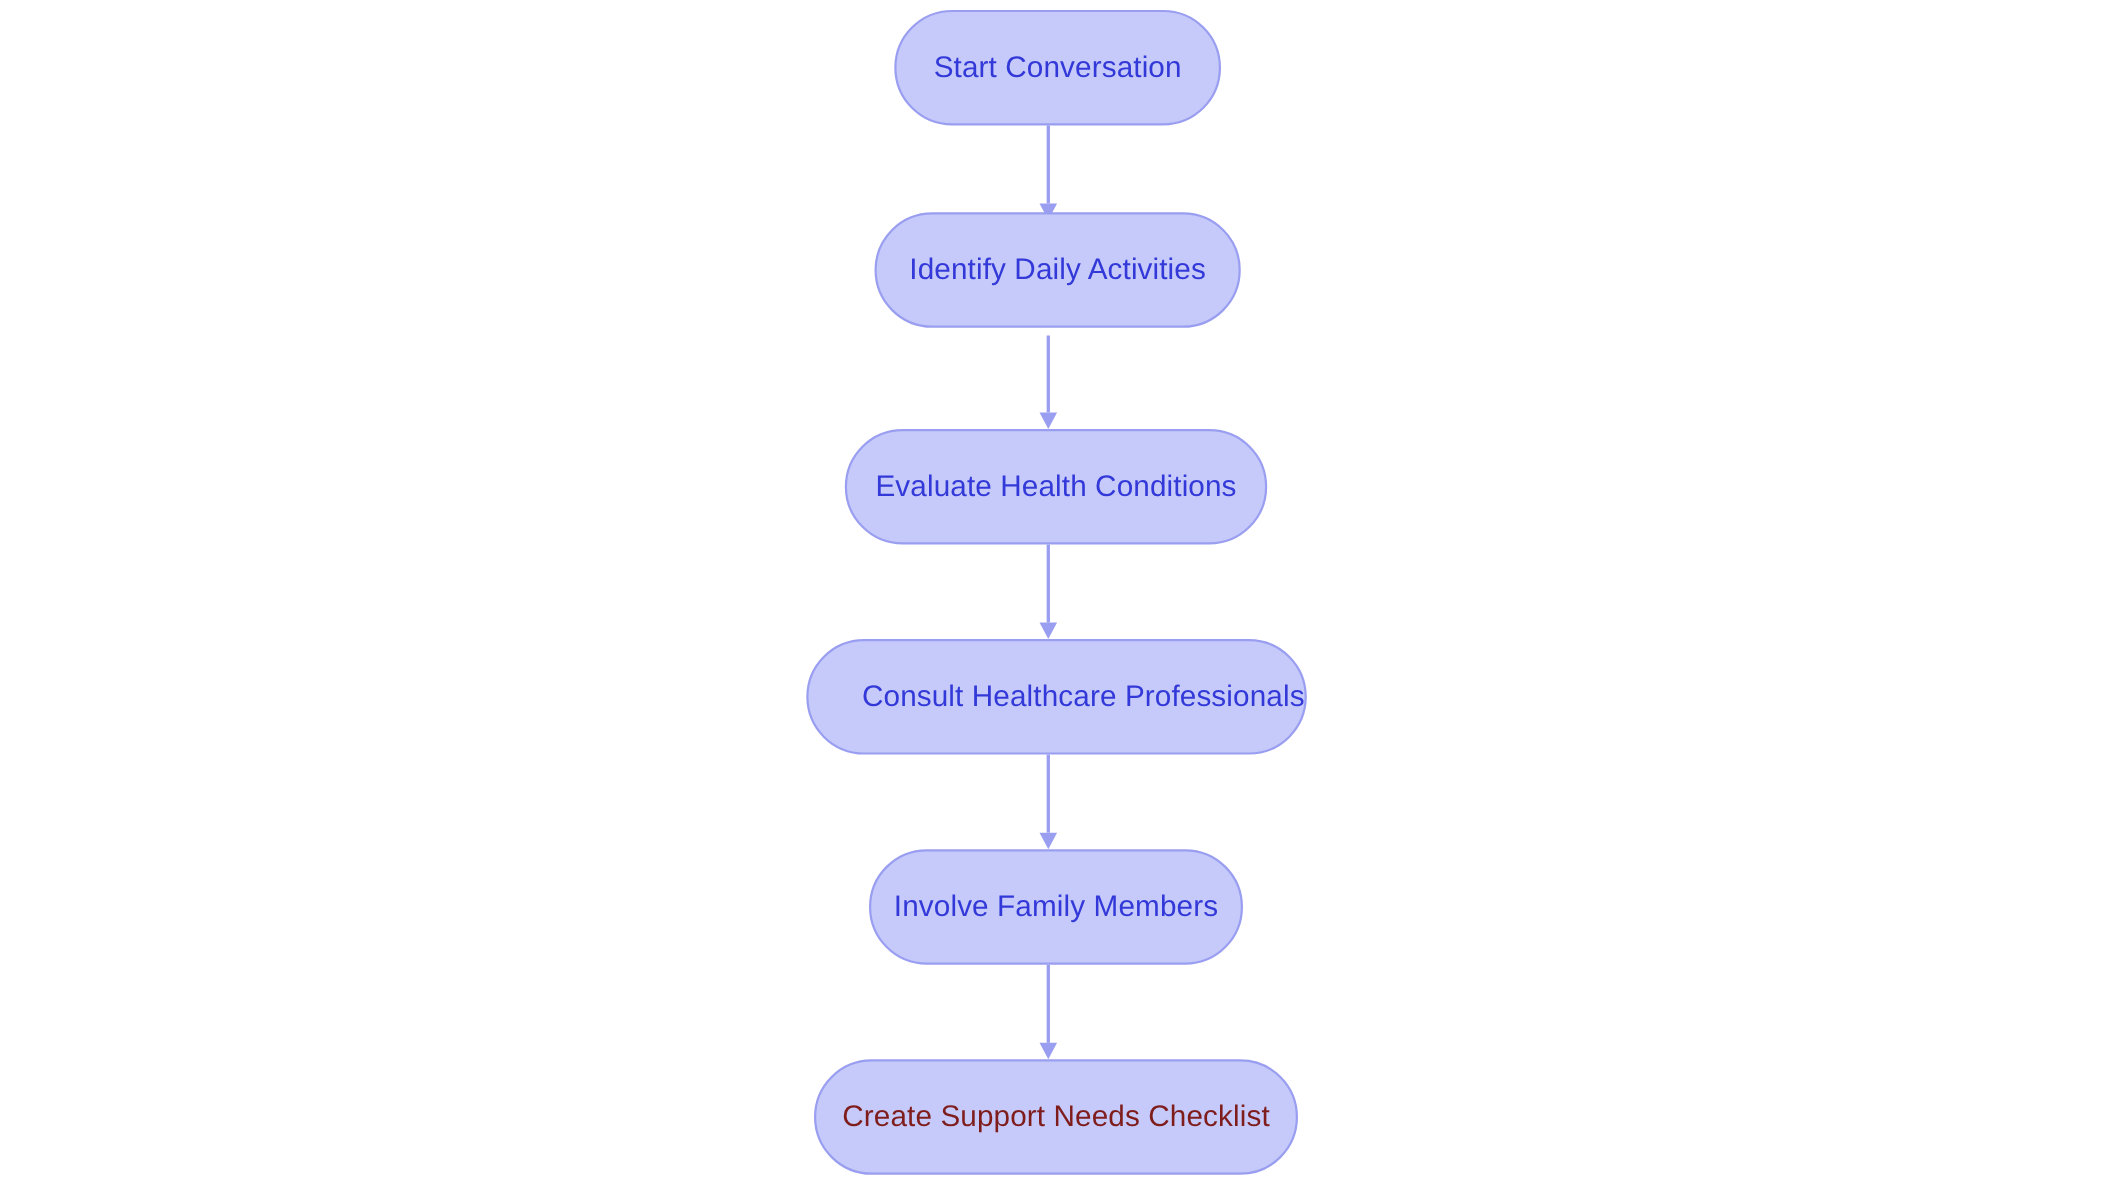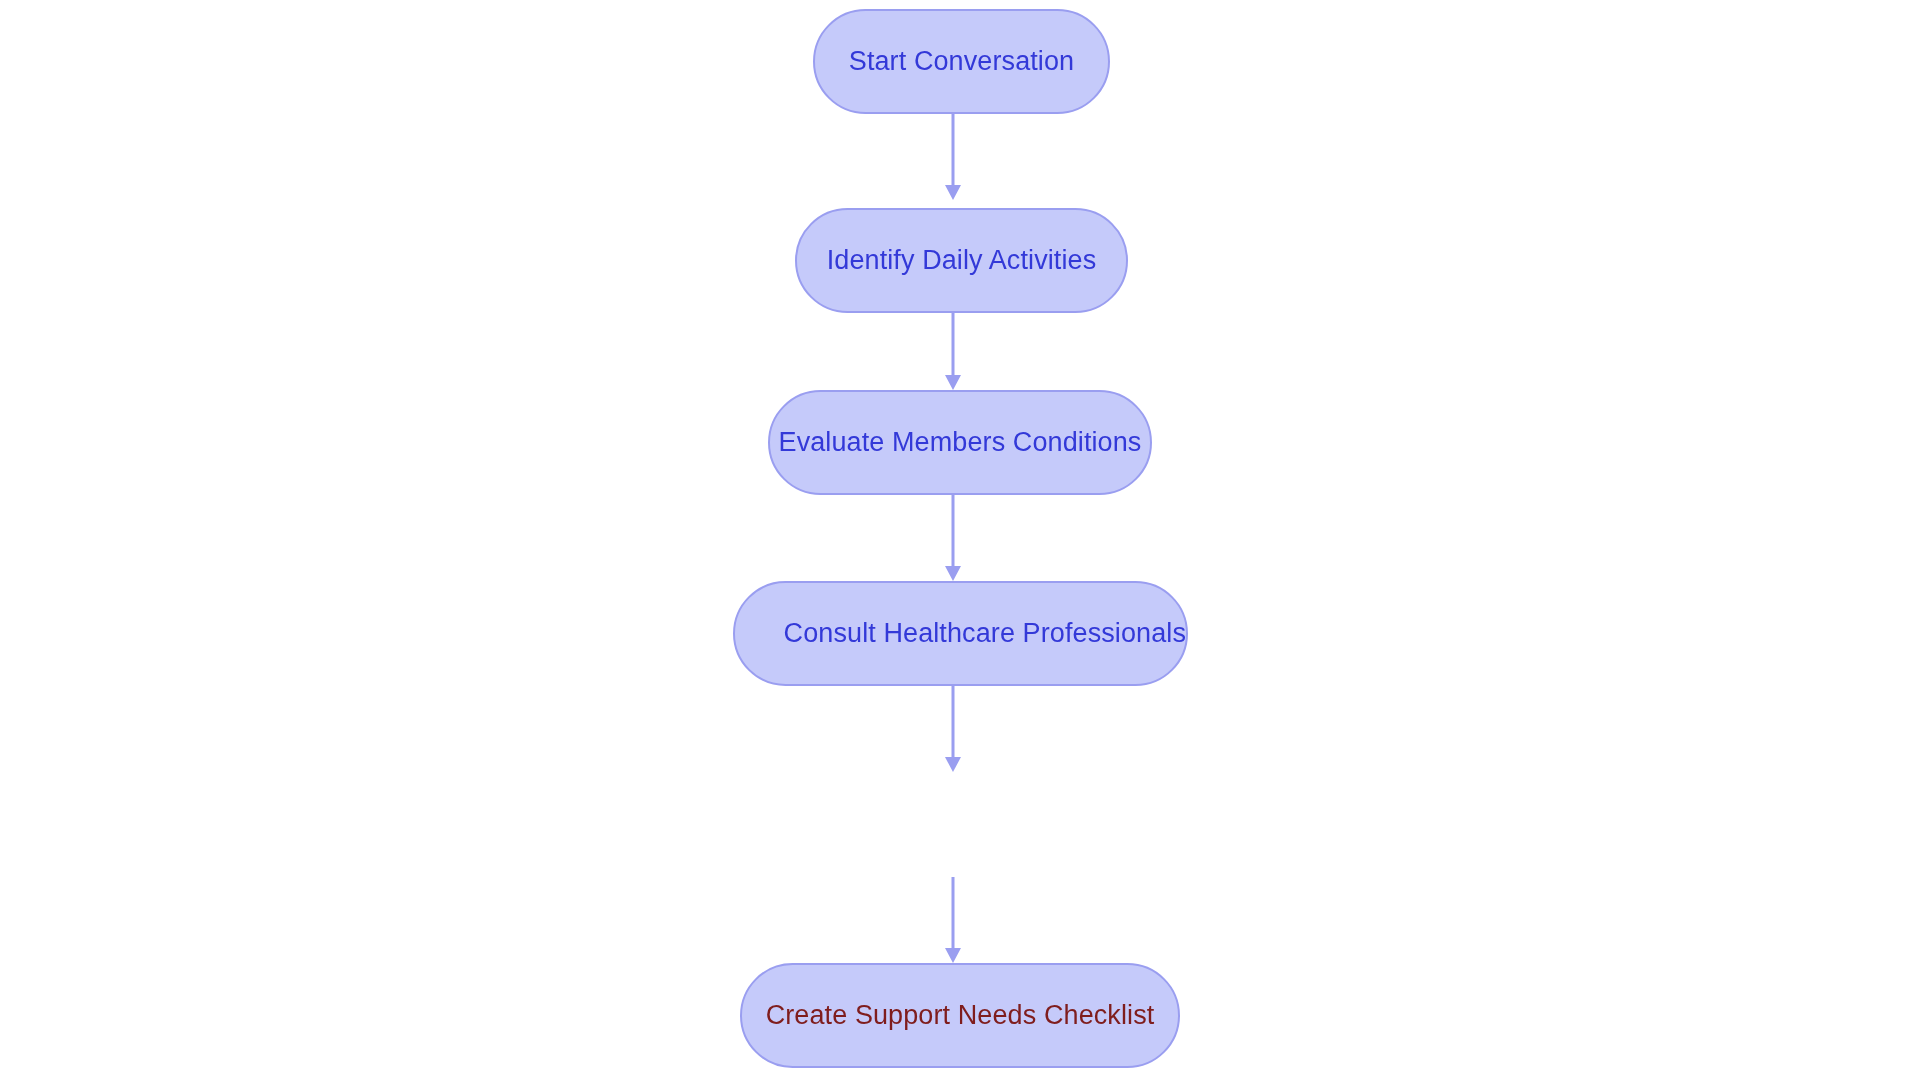--- a/index.html
+++ b/index.html
@@ -92,26 +92,29 @@
     <div class="flow-edge-arrowhead" style="border-top-color: rgb(154, 158, 240);"></div>
   </div>
   <div class="flow-edge" id="edge-4" style="left: 944px; top: 877px; width: 18px; height: 86px;">
     <div class="flow-edge-line" style="height: 71px; width: 3px; background: rgb(154, 158, 240);"></div>
     <div class="flow-edge-arrowhead" style="border-top-color: rgb(154, 158, 240);"></div>
   </div>
 
   <div class="flow-node" id="node-0" style="left: 813px; top: 9px; width: 297px; height: 105px; border-radius: 52.5px; background: rgb(197, 202, 250); border-color: rgb(154, 158, 240);">
     <span class="flow-node-label" style="color: rgb(51, 57, 216);">Start Conversation</span>
   </div>
-  <div class="flow-node" id="node-1" style="left: 795px; top: 208px; width: 333px; height: 105px; border-radius: 52.5px; background: rgb(197, 202, 250); border-color: rgb(154, 158, 240);">
+  <div class="flow-node" id="node-1" style="left: 795px; top: 193px; width: 333px; height: 105px; border-radius: 52.5px; background: rgb(197, 202, 250); border-color: rgb(154, 158, 240);">
     <span class="flow-node-label" style="color: rgb(51, 57, 216);">Identify Daily Activities</span>
   </div>
   <div class="flow-node" id="node-2" style="left: 768px; top: 390px; width: 384px; height: 105px; border-radius: 52.5px; background: rgb(197, 202, 250); border-color: rgb(154, 158, 240);">
-    <span class="flow-node-label" style="color: rgb(51, 57, 216);">Evaluate Members Conditions</span>
+    <span class="flow-node-label" style="color: rgb(51, 57, 216);">Evaluate Health Conditions</span>
   </div>
   <div class="flow-node" id="node-3" style="left: 733px; top: 581px; width: 455px; height: 105px; border-radius: 52.5px; background: rgb(197, 202, 250); border-color: rgb(154, 158, 240); justify-content: flex-end;">
     <span class="flow-node-label" style="color: rgb(51, 57, 216);">Consult Healthcare Professionals</span>
+  </div>
+  <div class="flow-node" id="node-4" style="left: 790px; top: 772px; width: 340px; height: 105px; border-radius: 52.5px; background: rgb(197, 202, 250); border-color: rgb(154, 158, 240);">
+    <span class="flow-node-label" style="color: rgb(51, 57, 216);">Involve Family Members</span>
   </div>
   <div class="flow-node" id="node-5" style="left: 740px; top: 963px; width: 440px; height: 105px; border-radius: 52.5px; background: rgb(197, 202, 250); border-color: rgb(154, 158, 240);">
     <span class="flow-node-label" style="color: #7f1d1d;">Create Support Needs Checklist</span>
   </div>
 
 </div>
 
 </body></html>

